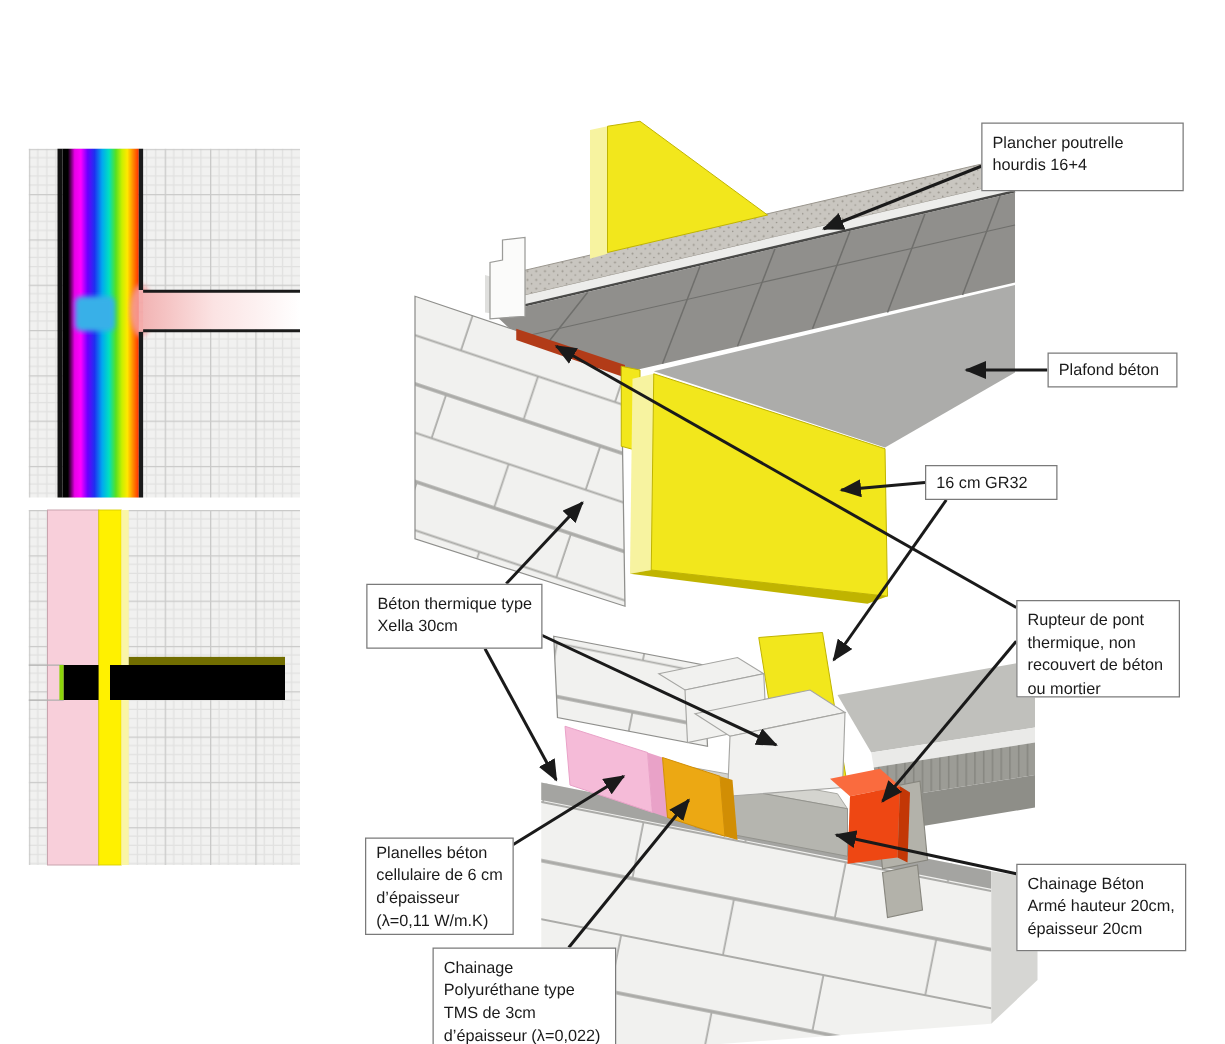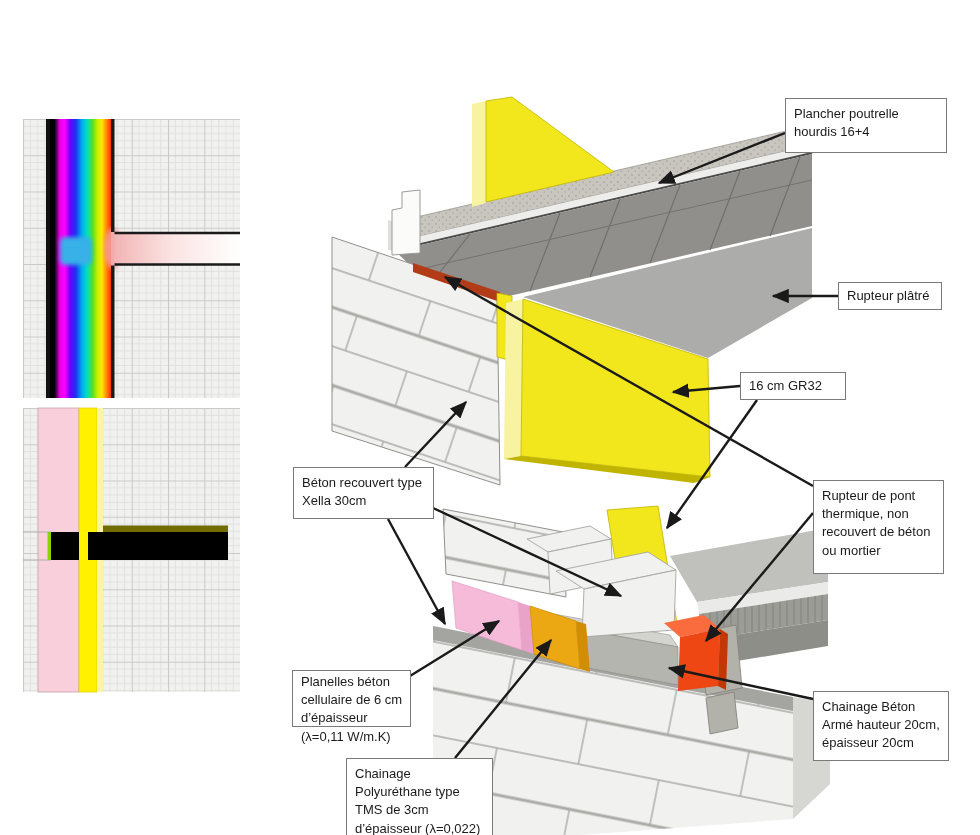--- a/index.html
+++ b/index.html
@@ -197,36 +197,36 @@
     <line x1="455" y1="718" x2="551" y2="600" marker-end="url(#ah)"></line>
     <line x1="813" y1="659" x2="669" y2="628" marker-end="url(#ah)"></line>
   </g>
 </svg>
 
 <div class="lbl" style="left:785px;top:58px;width:162px;height:55px;">
   <span class="ln">Plancher poutrelle</span>
   <span class="ln">hourdis 16+4</span>
 </div>
 <div class="lbl" style="left:838px;top:242px;width:104px;height:28px;padding-top:4px;">
-  <span class="ln">Rupteur plâtré</span>
+  <span class="ln">Plafond béton</span>
 </div>
 <div class="lbl" style="left:740px;top:332px;width:106px;height:28px;padding-top:4px;">
   <span class="ln">16 cm GR32</span>
 </div>
 <div class="lbl" style="left:293px;top:427px;width:141px;height:52px;">
-  <span class="ln">Béton recouvert type</span>
+  <span class="ln">Béton thermique type</span>
   <span class="ln">Xella 30cm</span>
 </div>
-<div class="lbl" style="left:813px;top:440px;width:131px;height:94px;">
+<div class="lbl" style="left:813px;top:440px;width:131px;height:78px;">
   <span class="ln">Rupteur de pont</span>
   <span class="ln">thermique, non</span>
   <span class="ln">recouvert de béton</span>
   <span class="ln">ou mortier</span>
 </div>
-<div class="lbl" style="left:292px;top:630px;width:119px;height:57px;padding-top:2px;">
+<div class="lbl" style="left:292px;top:630px;width:119px;height:78px;padding-top:2px;">
   <span class="ln">Planelles béton</span>
   <span class="ln">cellulaire de 6 cm</span>
   <span class="ln">d’épaisseur</span>
   <span class="ln">(λ=0,11 W/m.K)</span>
 </div>
 <div class="lbl" style="left:813px;top:651px;width:136px;height:70px;">
   <span class="ln">Chainage Béton</span>
   <span class="ln">Armé hauteur 20cm,</span>
   <span class="ln">épaisseur 20cm</span>
 </div>

